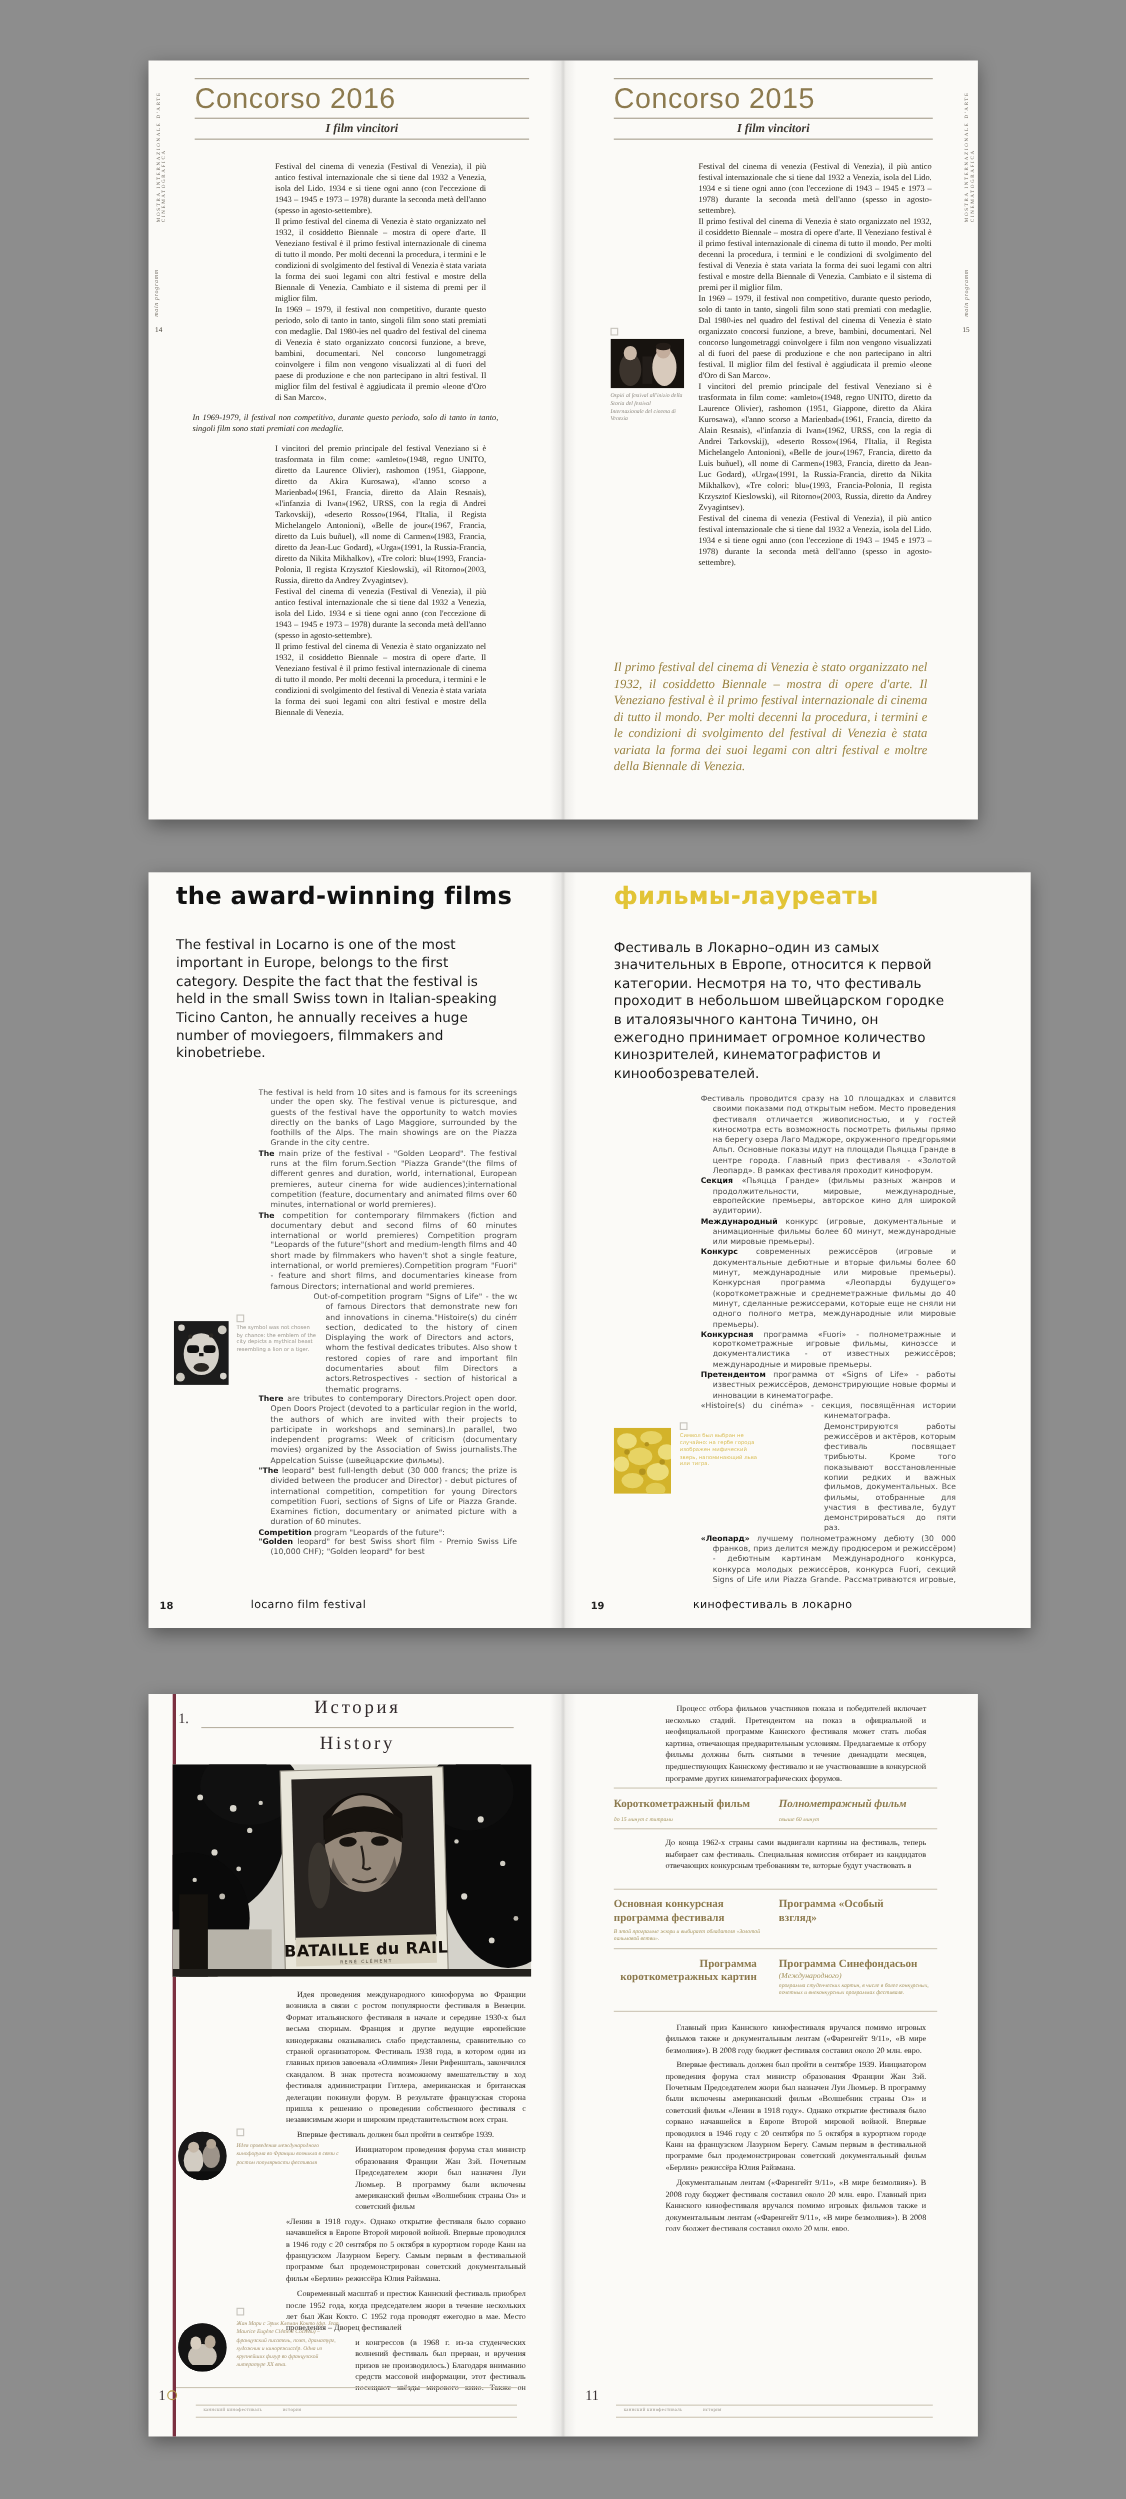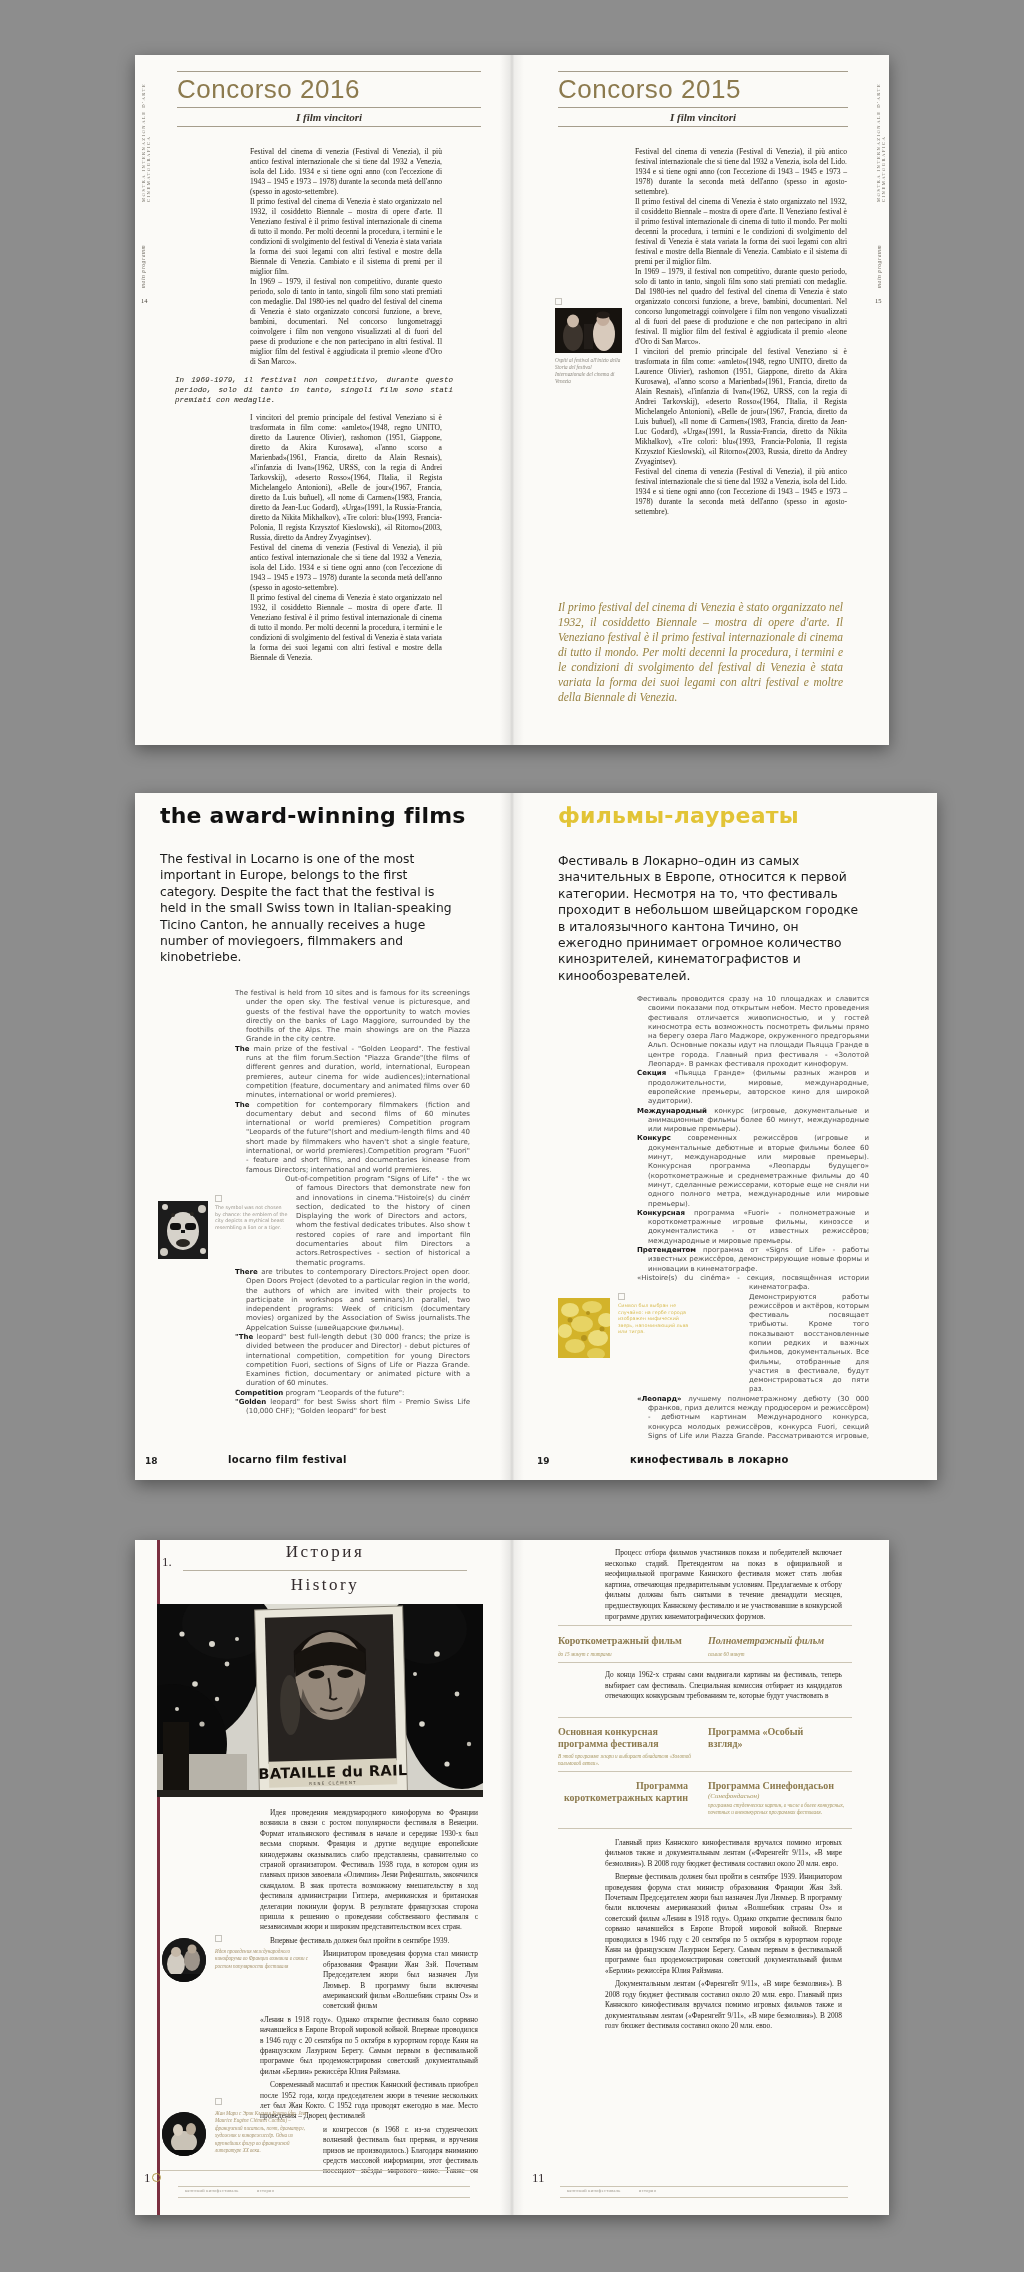--- a/index.html
+++ b/index.html
@@ -15,40 +15,40 @@
   .hr{border-top:1px solid #a59d8c;height:0;}
   
   .s1-title{font-family:"Liberation Sans",sans-serif;font-size:26px;line-height:30px;
             color:#8c7a4e;letter-spacing:.5px;}
   .s1-sub{font-style:italic;font-weight:bold;font-size:11px;text-align:center;color:#3a352e;}
   .it-body p{margin:0 0 0 75px;width:192px;font-size:7.6px;line-height:10px;
              text-align:justify;color:#262319;}
   .it-body-r p{margin:0 0 0 77px;width:212px;font-size:7.6px;line-height:10px;
              text-align:justify;color:#262319;}
   .pullquote{font-style:italic;color:#97803f;font-size:11.5px;line-height:15px;text-align:justify;}
-  .it-body .pullquote{margin:8px 0 8px 0;width:278px;font-family:Liberation Mono, monospace;}
+  .it-body .pullquote{margin:8px 0 8px 0;width:278px;}
   .vtext{writing-mode:vertical-rl;transform:rotate(180deg);font-size:4.6px;letter-spacing:1.5px;
          color:#6f6a60;}
   .vtext-i{writing-mode:vertical-rl;transform:rotate(180deg);font-style:italic;font-size:5.5px;
          letter-spacing:.6px;color:#6f6a60;}
   .pnum{font-size:6.5px;color:#4c473e;}
   .cap{font-size:5.2px;line-height:7px;font-style:italic;color:#8c887f;}
   .mark{width:5px;height:5px;border:1px solid #b9b5ad;opacity:.8;}
   
   .sans{font-family:"DejaVu Sans",sans-serif;}
   .s2-title{font-size:22px;font-weight:bold;letter-spacing:.2px;color:#111;}
   .s2-title.yellow{color:#e2c436;}
   .s2-intro{font-size:12.3px;line-height:16.4px;color:#1a1a1a;}
   .en-body p{margin:0;font-size:7px;line-height:9.3px;text-align:justify;color:#4b4b4b;
              padding-left:11px;text-indent:-11px;}
   .en-body b{color:#161616;}
   .wrap-indent{margin-left:50px !important;width:183px;}
   .hang-deep{padding-left:112px !important;text-indent:-112px !important;}
   .s2-footer-num{font-size:9px;font-weight:bold;color:#222;}
-  .s2-footer-t{font-size:10px;font-weight:bold;color:#161616;letter-spacing:.3px;}
+  .s2-footer-t{font-size:10px;font-weight:normal;color:#161616;letter-spacing:.3px;}
   .cap-en{font-size:4.8px;line-height:6.6px;color:#9a968d;}
   .cap-ye{font-size:4.8px;line-height:6.6px;color:#d9bd55;}
   
   .s3-strip{background:#7b3040;}
   .s3-num{font-size:13px;color:#3a3134;}
   .s3-title{font-size:17px;letter-spacing:2.5px;color:#332b2d;text-align:center;}
   .ru-body p{margin:0 0 3px 0;font-size:7.4px;line-height:10.4px;text-align:justify;color:#2b2722;}
   .ru-narrow{margin-left:63px !important;width:155px;}
   .cap-ru{font-size:5.1px;line-height:7.4px;font-style:italic;color:#a4916a;}
   .tbl-h{font-weight:bold;font-size:10px;line-height:12px;color:#8c7a4e;}
@@ -328,21 +328,21 @@
         <div class="abs tbl-s i" style="left:150px;top:26px;width:140px;">свыше 60 минут</div>
         <div class="abs thin" style="left:0;top:37px;width:294px;"></div>
         <div class="abs s3-topp" style="left:47px;top:45px;width:237px;">До конца 1962-х страны сами выдвигали картины на фестиваль, теперь выбирает сам фестиваль. Специальная комиссия отбирает из кандидатов отвечающих конкурсным требованиям те, которые будут участвовать в</div>
         <div class="abs thin" style="left:0;top:92px;width:294px;"></div>
         <div class="abs tbl-h" style="left:0;top:101px;width:130px;">Основная конкурсная программа фестиваля</div>
         <div class="abs tbl-s i" style="left:0;top:128px;width:138px;">В этой программе жюри и выбирает обладателя «Золотой пальмовой ветви».</div>
         <div class="abs tbl-h" style="left:150px;top:101px;width:130px;">Программа «Особый взгляд»</div>
         <div class="abs thin" style="left:0;top:146px;width:294px;"></div>
         <div class="abs tbl-h" style="left:0;top:155px;width:130px;text-align:right;">Программа короткометражных картин</div>
         <div class="abs tbl-h" style="left:150px;top:155px;width:140px;">Программа Синефондасьон</div>
-        <div class="abs tbl-s i" style="left:150px;top:167px;width:140px;font-size:7px;line-height:8px;">(Синефондасьон)</div>
+        <div class="abs tbl-s i" style="left:150px;top:167px;width:140px;font-size:7px;line-height:8px;">(Международного)</div>
         <div class="abs tbl-s i" style="left:150px;top:177px;width:138px;">программа студенческих картин, в числе в более конкурсных, почетных и внеконкурсных программах фестиваля.</div>
         <div class="abs thin" style="left:0;top:203px;width:294px;"></div>
       </div>
 
       <div class="abs ru-body" style="left:93px;top:298px;width:237px;height:190px;overflow:hidden;">
         <p style="text-indent:10px;">Главный приз Каннского кинофестиваля вручался помимо игровых фильмов также и документальным лентам («Фаренгейт 9/11», «В мире безмолвия»). В 2008 году бюджет фестиваля составил около 20 млн. евро.</p>
         <p style="text-indent:10px;">Впервые фестиваль должен был пройти в сентябре 1939. Инициатором проведения форума стал министр образования Франции Жан Зэй. Почетным Председателем жюри был назначен Луи Люмьер. В программу были включены американский фильм «Волшебник страны Оз» и советский фильм «Ленин в 1918 году». Однако открытие фестиваля было сорвано начавшейся в Европе Второй мировой войной. Впервые проводился в 1946 году с 20 сентября по 5 октября в курортном городе Канн на французском Лазурном Берегу. Самым первым в фестивальной программе был продемонстрирован советский документальный фильм «Берлин» режиссёра Юлия Райзмана.</p>
         <p style="text-indent:10px;">Документальным лентам («Фаренгейт 9/11», «В мире безмолвия»). В 2008 году бюджет фестиваля составил около 20 млн. евро. Главный приз Каннского кинофестиваля вручался помимо игровых фильмов также и документальным лентам («Фаренгейт 9/11», «В мире безмолвия»). В 2008 году бюджет фестиваля составил около 20 млн. евро.</p>
       </div>
 

